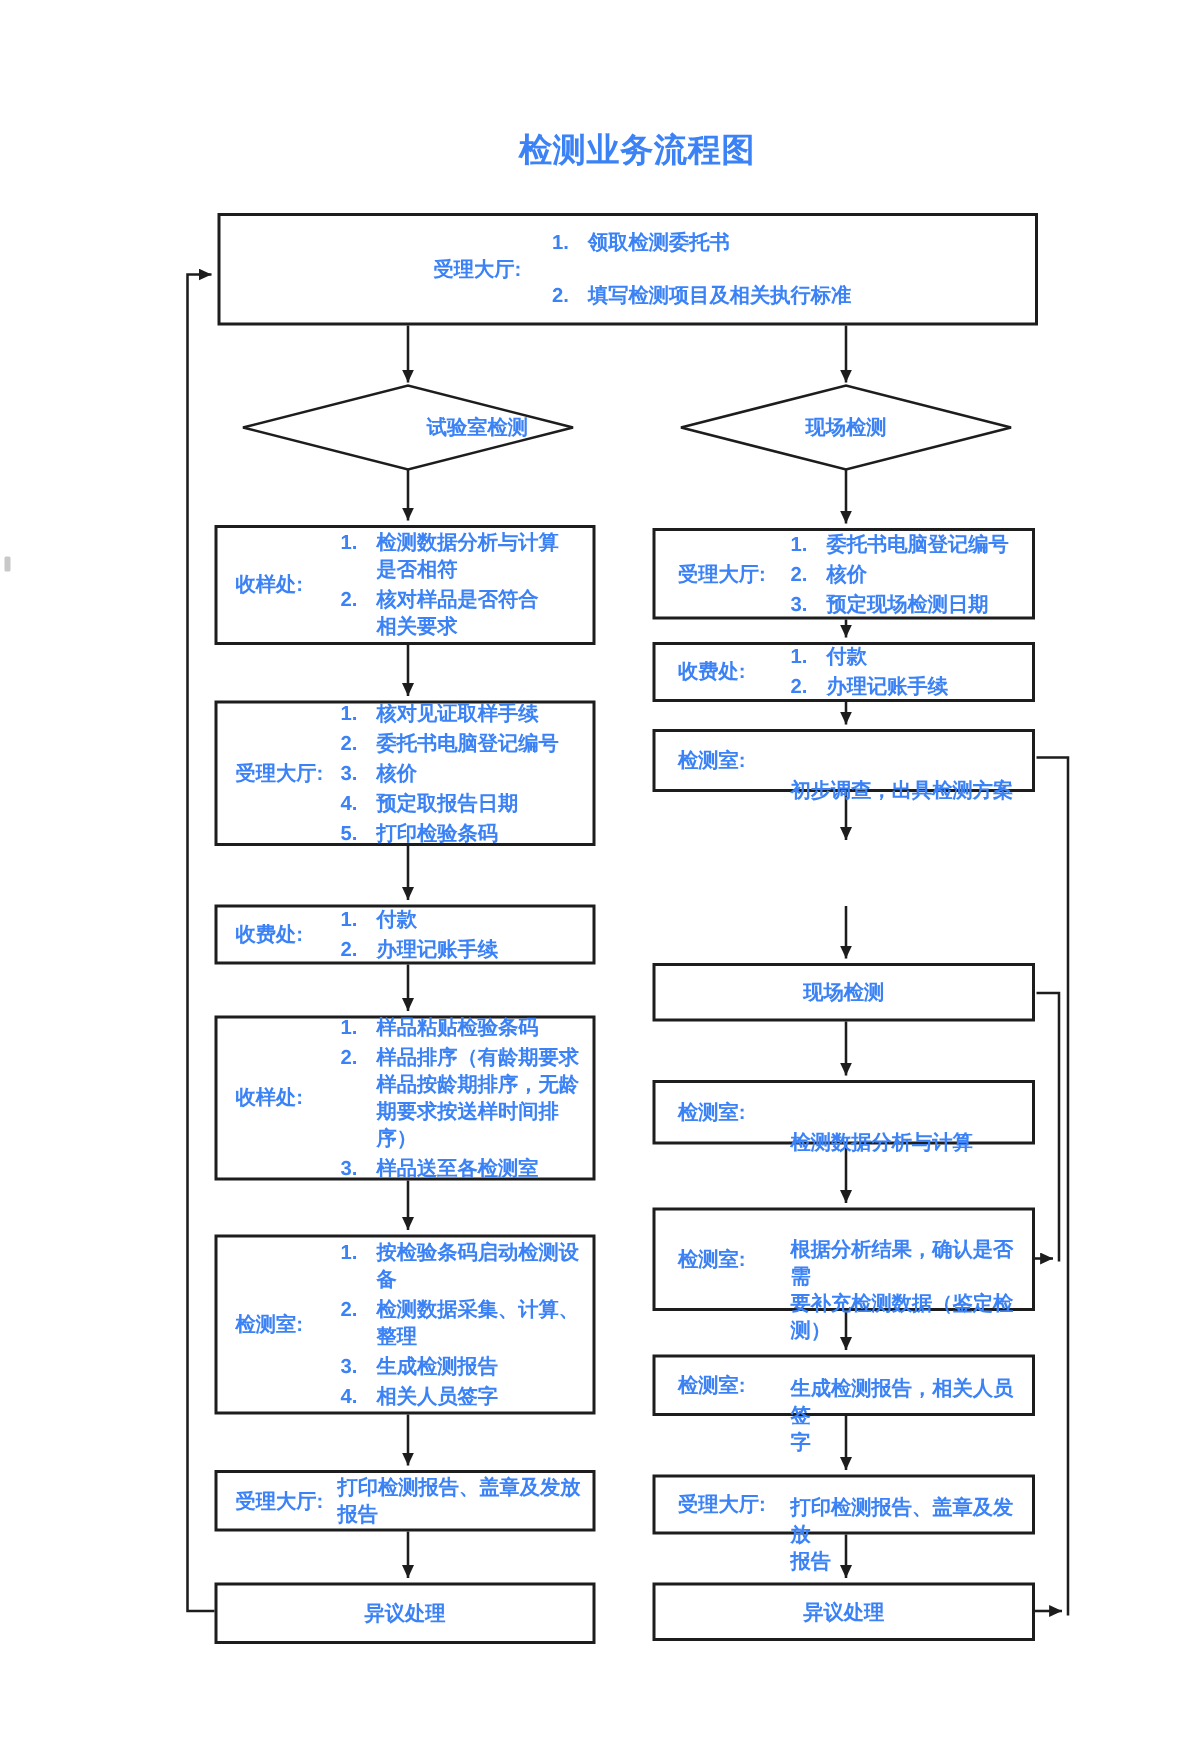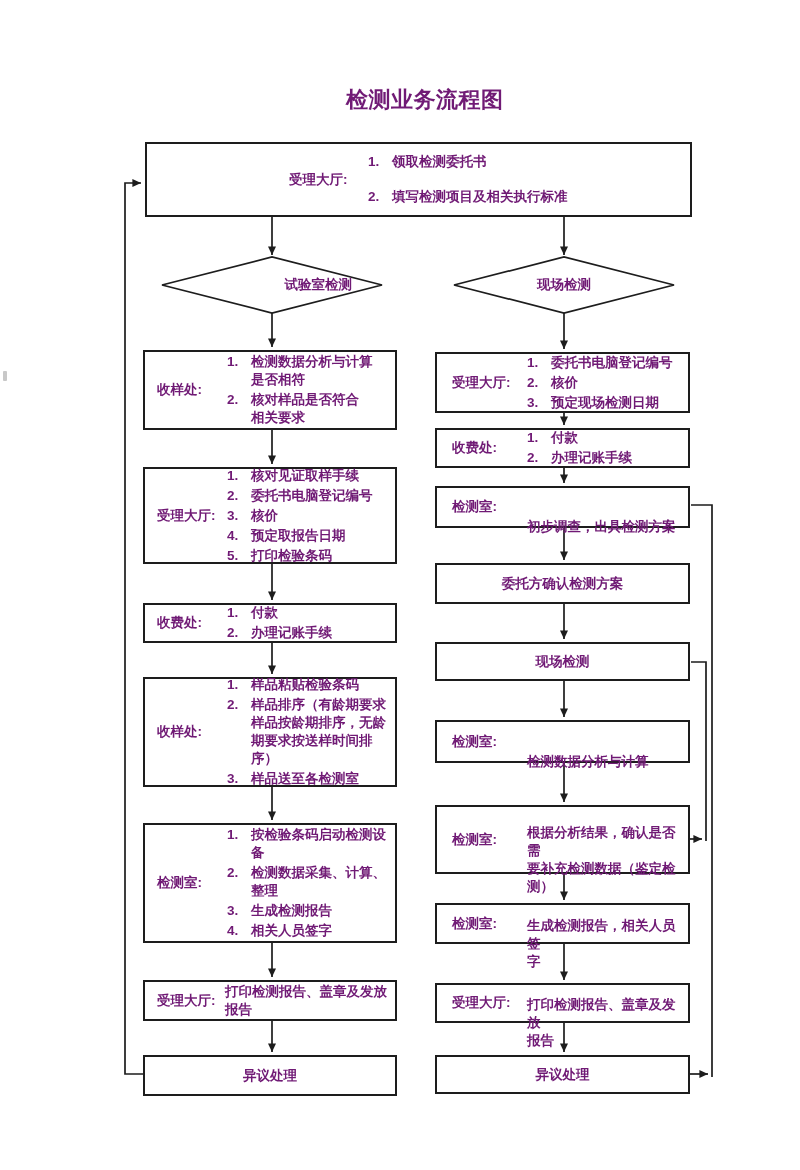--- a/index.html
+++ b/index.html
@@ -1,19 +1,19 @@
 <!DOCTYPE html>
 <html><head>
 <meta charset="utf-8">
 <style>
   html,body{margin:0;padding:0;background:#fff;}
   .page{
     position:relative;width:800px;height:1170px;background:#fff;overflow:hidden;
     font-family:"Liberation Sans","DejaVu Sans",sans-serif;
-    color:#701a75;font-weight:700;font-size:13.5px;line-height:18px;
+    color:#3b82f6;font-weight:700;font-size:13.5px;line-height:18px;
   }
   .title{position:absolute;top:87px;left:346px;font-size:22px;line-height:26px;white-space:nowrap;letter-spacing:0.5px;}
   .wires{position:absolute;left:0;top:0;}
   .wires path,.wires polygon{stroke:#1d1d1d;stroke-width:1.7;fill:none;}
   .wires .ah{fill:#1d1d1d;stroke:none;}
   .fbox{position:absolute;border:2px solid #1d1d1d;box-sizing:border-box;}
   .topbox{left:145px;top:142px;width:547px;height:75px;}
   .topbox .lbl{left:142px;}
   .topbox .items{left:221px;gap:17px;}
   .lcol{left:143px;width:254px;}
@@ -239,23 +239,20 @@
           <span class="txt">办理记账手续</span>
         </div>
     </div>
   </div>
 
   <div class="fbox rcol" style="top:486px;height:42px;">
     <span class="lbl">检测室:</span>
     <div class="plain">初步调查，出具检测方案</div>
   </div>
 
-  <div class="fbox rcol center" style="top:563px;height:41px;">
-    <span>委托方确认检测方案</span>
-  </div>
 
   <div class="fbox rcol center" style="top:642px;height:39px;">
     <span>现场检测</span>
   </div>
 
   <div class="fbox rcol" style="top:720px;height:43px;">
     <span class="lbl">检测室:</span>
     <div class="plain">检测数据分析与计算</div>
   </div>
 

